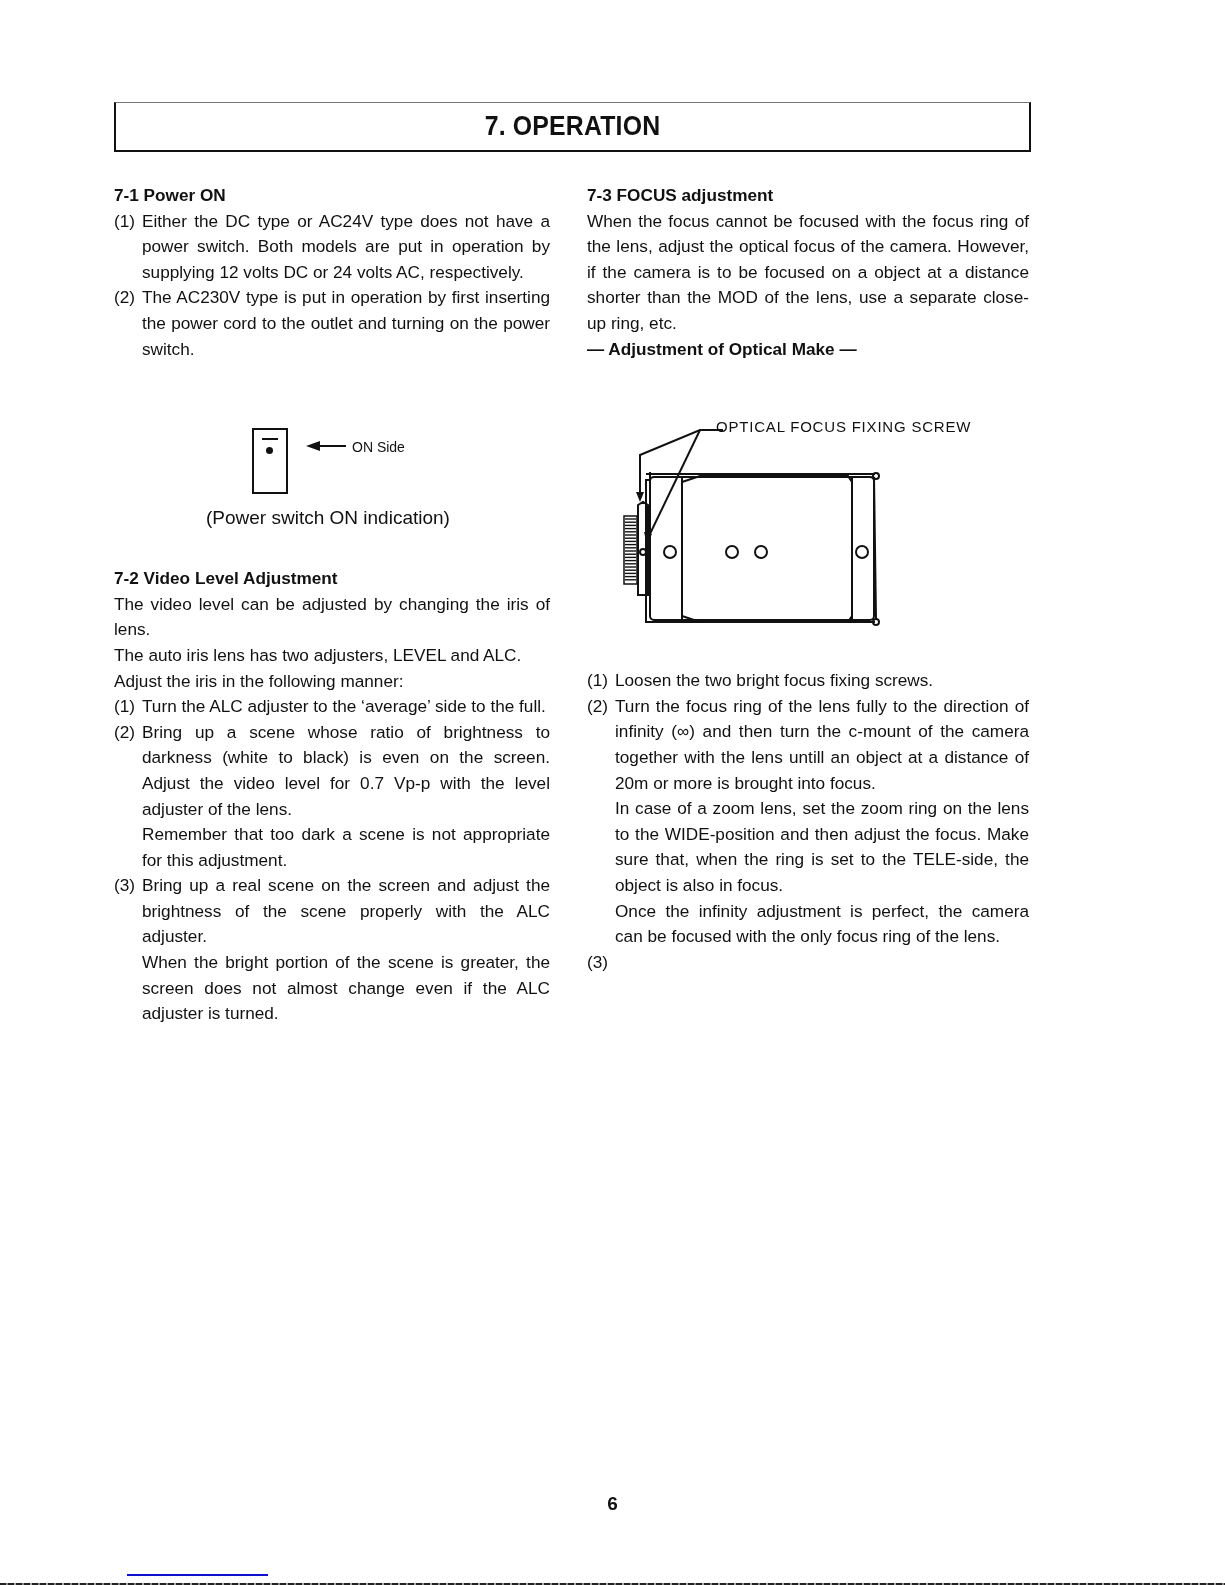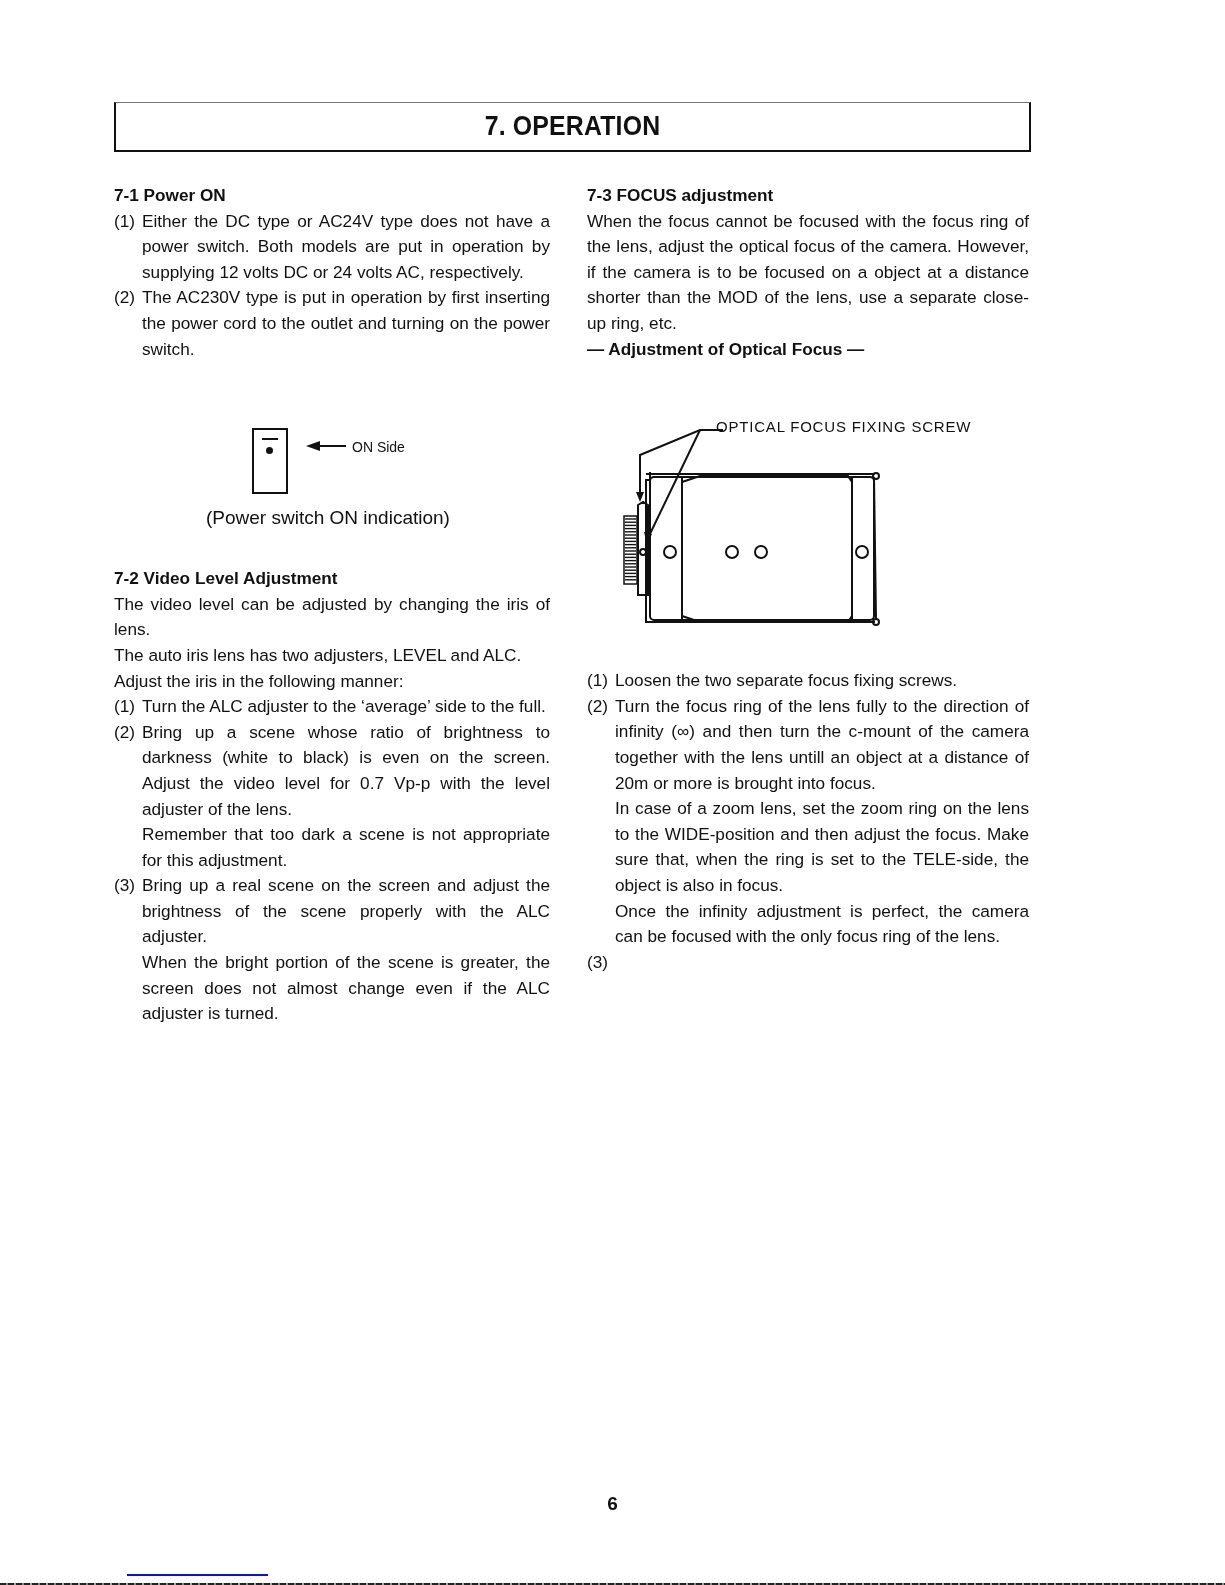--- a/index.html
+++ b/index.html
@@ -91,27 +91,27 @@
     <line x1="10" y1="7" x2="40" y2="7" stroke="#111" stroke-width="2"></line>
     <polygon points="0,7 14,2 14,12" fill="#111"></polygon>
   </svg>
   <span class="switch-label">ON Side</span>
   <span class="switch-caption">(Power switch ON indication)</span>
 </div>
 
 <div class="col col-right">
   <div class="h">7-3 FOCUS adjustment</div>
   <div class="p">When the focus cannot be focused with the focus ring of the lens, adjust the optical focus of the camera. However, if the camera is to be focused on a object at a distance shorter than the MOD of the lens, use a separate close-up ring, etc.</div>
-  <div class="centered-h">— Adjustment of Optical Focus —</div>
+  <div class="centered-h">— Adjustment of Optical Make —</div>
 
   <div style="height:306px"></div>
 
   <div class="item">
     <span class="num">(1)</span>
-    <span>Loosen the two separate focus fixing screws.</span>
+    <span>Loosen the two bright focus fixing screws.</span>
   </div>
   <div class="item">
     <span class="num">(2)</span>
     <span>Turn the focus ring of the lens fully to the direction of infinity (∞) and then turn the c-mount of the camera together with the lens untill an object at a distance of 20m or more is brought into focus.</span>
     <span class="sub">In case of a zoom lens, set the zoom ring on the lens to the WIDE-position and then adjust the focus. Make sure that, when the ring is set to the TELE-side, the object is also in focus.</span>
     <span class="sub">Once the infinity adjustment is perfect, the camera can be focused with the only focus ring of the lens.</span>
   </div>
   <div class="item">
     <span class="num">(3)</span>
   </div>

